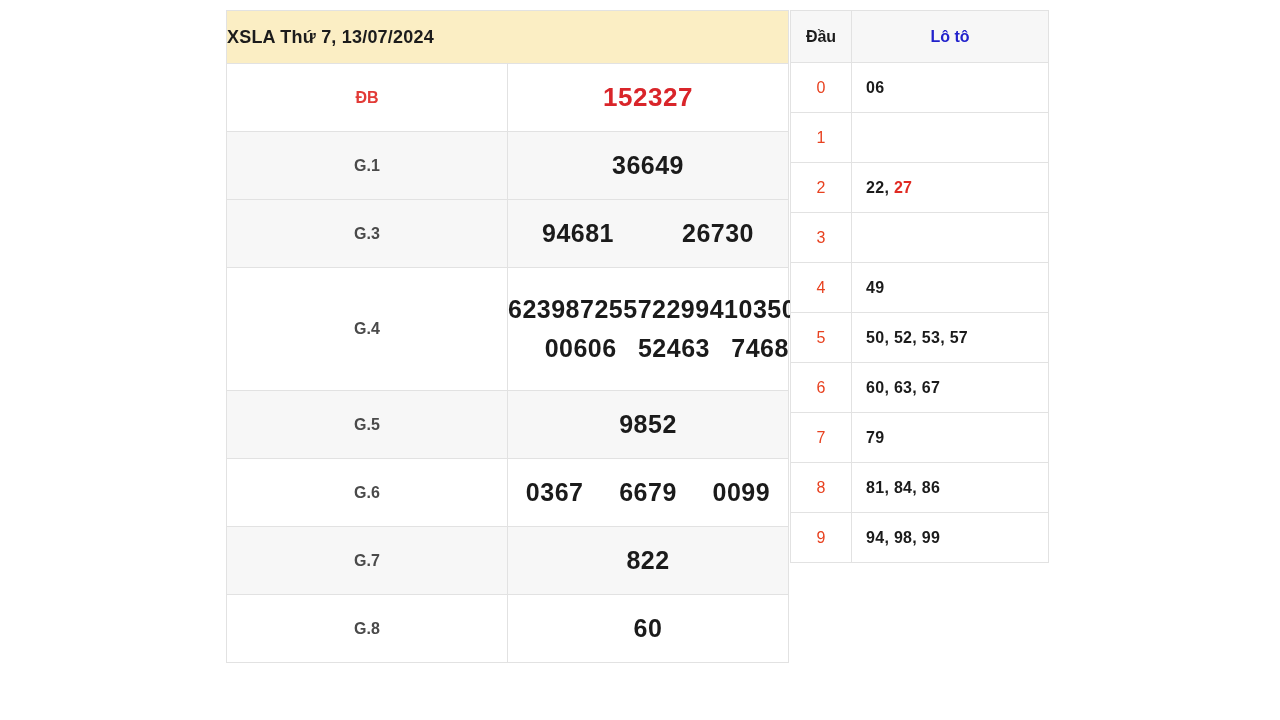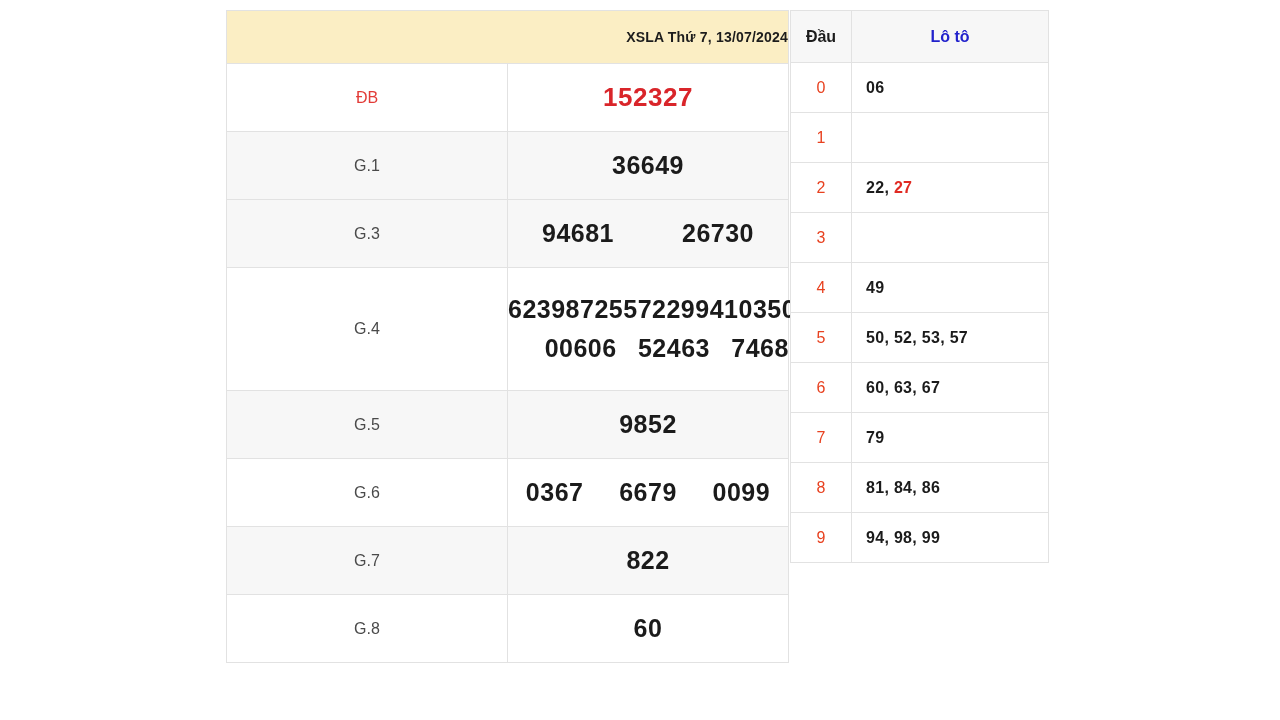--- a/index.html
+++ b/index.html
@@ -30,33 +30,33 @@
   }
   #result-table td {
     border: 1px solid #e2e2e2;
     padding: 0;
     vertical-align: middle;
   }
 
   .res-header {
     background: #fbeec4;
     height: 52px;
-    text-align: right;
-    font-size: 14px;
+    text-align: left;
+    font-size: 18px;
     font-weight: bold;
     color: #1c1c1c;
     letter-spacing: .2px;
   }
 
   .prize-label {
     width: 57px;
     text-align: center;
     font-size: 16px;
     color: #4a4a4a;
-    font-weight: normal;
+    font-weight: bold;
   }
   .prize-label.special {
     color: #e23b37;
   }
 
   .prize-values {
     text-align: center;
     font-size: 25px;
     font-weight: bold;
     color: #1b1b1b;

